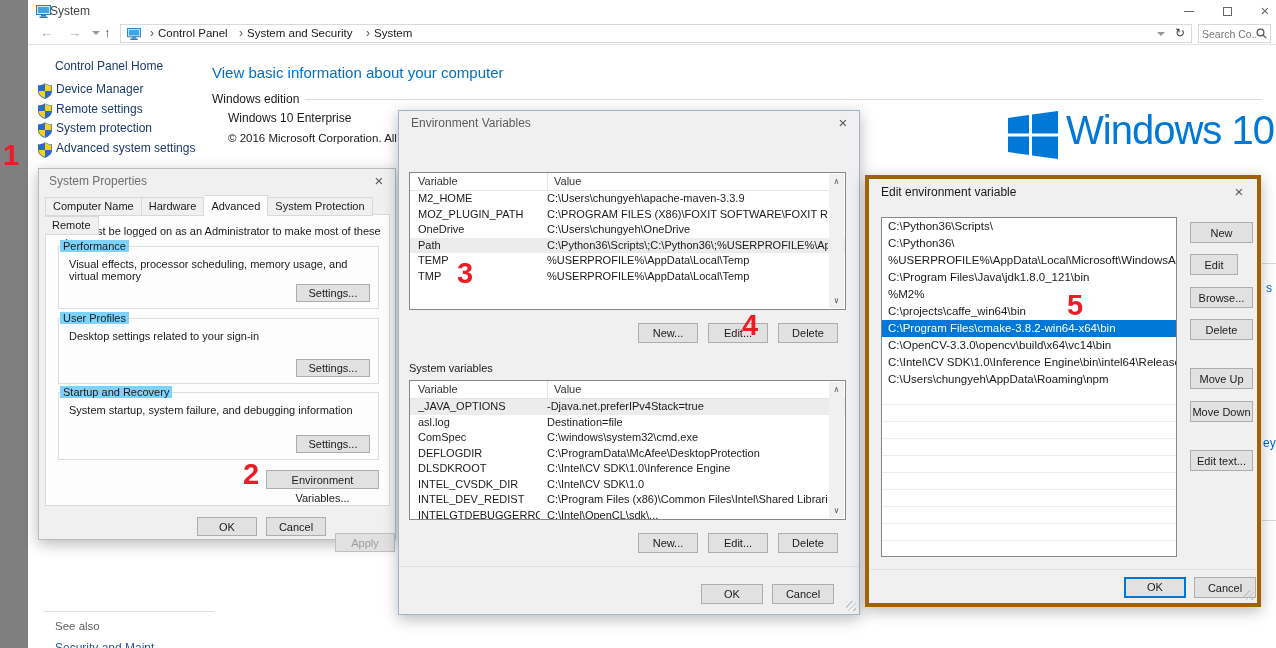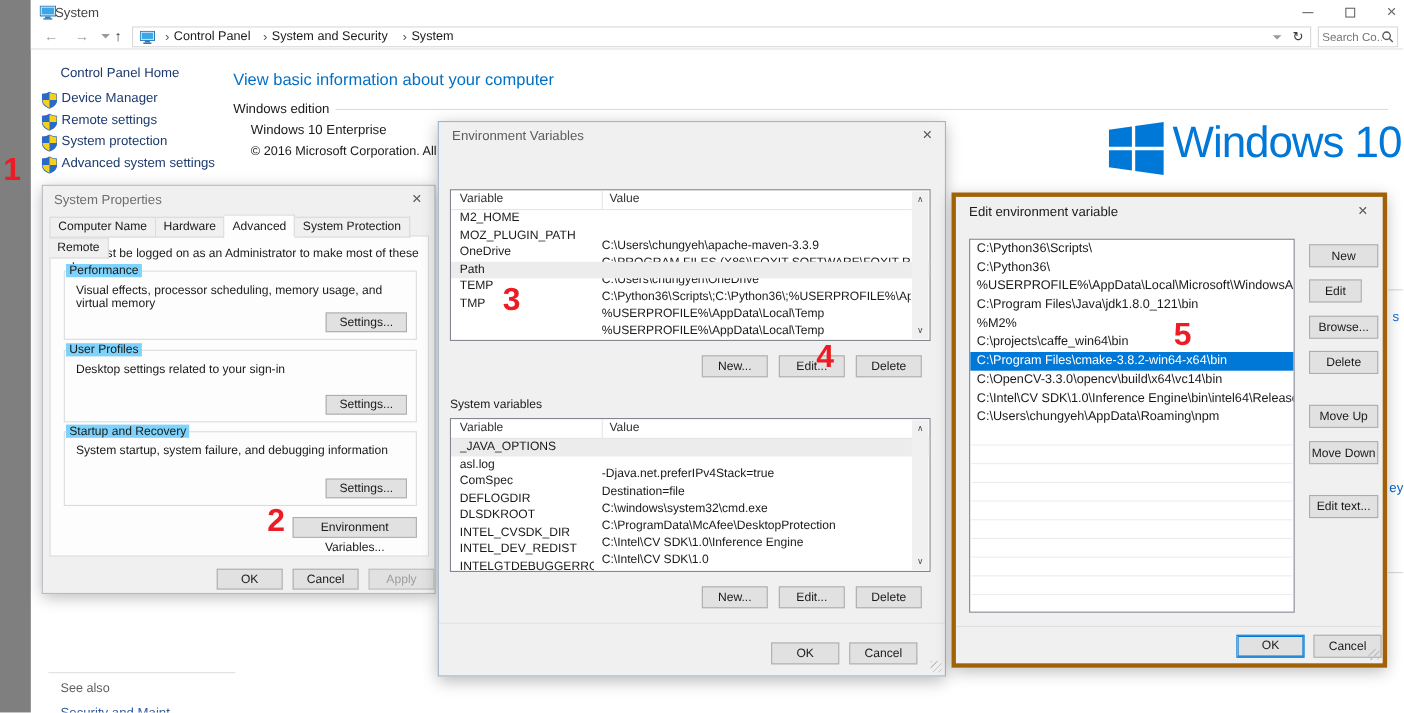--- a/index.html
+++ b/index.html
@@ -66,21 +66,21 @@
   .tab-panel { left:6px; top:45px; width:345px; height:292px; background:#fdfdfd; border:1px solid #d9d9d9; }
 
   
   .envvars { left:398px; top:110px; width:462px; height:505px; border:1px solid #9fb6ca; z-index:20; }
   .listview { position:absolute; background:#fff; border:1px solid #828790; overflow:hidden; }
   .lv-head { height:18px; border-bottom:1px solid #e5e5e5; }
   .lv-col { position:absolute; top:0; font-size:11px; color:#333; line-height:17px; }
   .trow { height:15.5px; line-height:15.5px; font-size:11px; color:#1a1a1a; white-space:nowrap; position:relative; }
   .trow.sel { background:#ececec; }
   .tc1 { position:absolute; left:8px; top:0; width:122px; overflow:hidden; }
-  .tc2 { position:absolute; left:137px; top:0; right:17px; overflow:hidden;margin-top:25px; }
+  .tc2 { position:absolute; left:137px; top:0; right:17px; overflow:hidden; }
   .vscroll { position:absolute; top:1px; right:1px; bottom:1px; width:15px; background:#f0f0f0; }
   .varrow { position:absolute; left:0; width:15px; height:15px; font-size:8px; color:#505050; text-align:center; line-height:15px; cursor:pointer; }
   .sep-line { position:absolute; left:0; right:0; height:1px; background:#e0e0e0; }
 
   
   .editvar { left:865px; top:175px; width:396px; height:432px; border:4px solid #a16207; z-index:30; }
   .editlist { left:12px; top:38px; width:296px; height:340px; background:#fff; border:1px solid #828790; overflow:hidden; position:absolute; }
   .erow { height:17px; line-height:17px; font-size:11.5px; color:#1a1a1a; padding-left:6px; white-space:nowrap; overflow:hidden; cursor:default; }
   .erow.selected { background:#0078d7; color:#fff; }
   .erow.empty { border-bottom:1px solid #ededed; }
@@ -224,21 +224,21 @@
         <span class="group-label">Startup and Recovery</span>
         <span class="group-desc" style="left:10px;top:11px">System startup, system failure, and debugging information</span>
         <div class="btn" style="right:8px;bottom:6px;width:74px;height:18px;line-height:17px">Settings...</div>
       </div>
 
       <div class="btn" style="left:220px;top:255px;width:113px;height:19px;line-height:18px">Environment Variables...</div>
     </div>
 
     <div class="btn" style="left:158px;top:348px;width:60px;height:19px;line-height:18px">OK</div>
     <div class="btn" style="left:227px;top:348px;width:60px;height:19px;line-height:18px">Cancel</div>
-    <div class="btn disabled" style="left:296px;top:348px;width:60px;height:19px;line-height:18px">Apply</div>
+    <div class="btn disabled" style="left:296px;top:364px;width:60px;height:19px;line-height:18px">Apply</div>
   </div>
 
   <div class="abs dialog envvars">
     <div class="abs dlg-title" style="left:12px;top:5px;color:#5c5c5c">Environment Variables</div>
     <div class="abs dlg-close" style="right:6px;top:3px">×</div>
 
     <div class="abs" style="left:10px;top:60px;font-size:12px;color:#1a1a1a">User variables for chungyeh</div>
 
     <div class="listview" style="left:10px;top:61px;width:437px;height:138px">
       <div class="lv-head">

